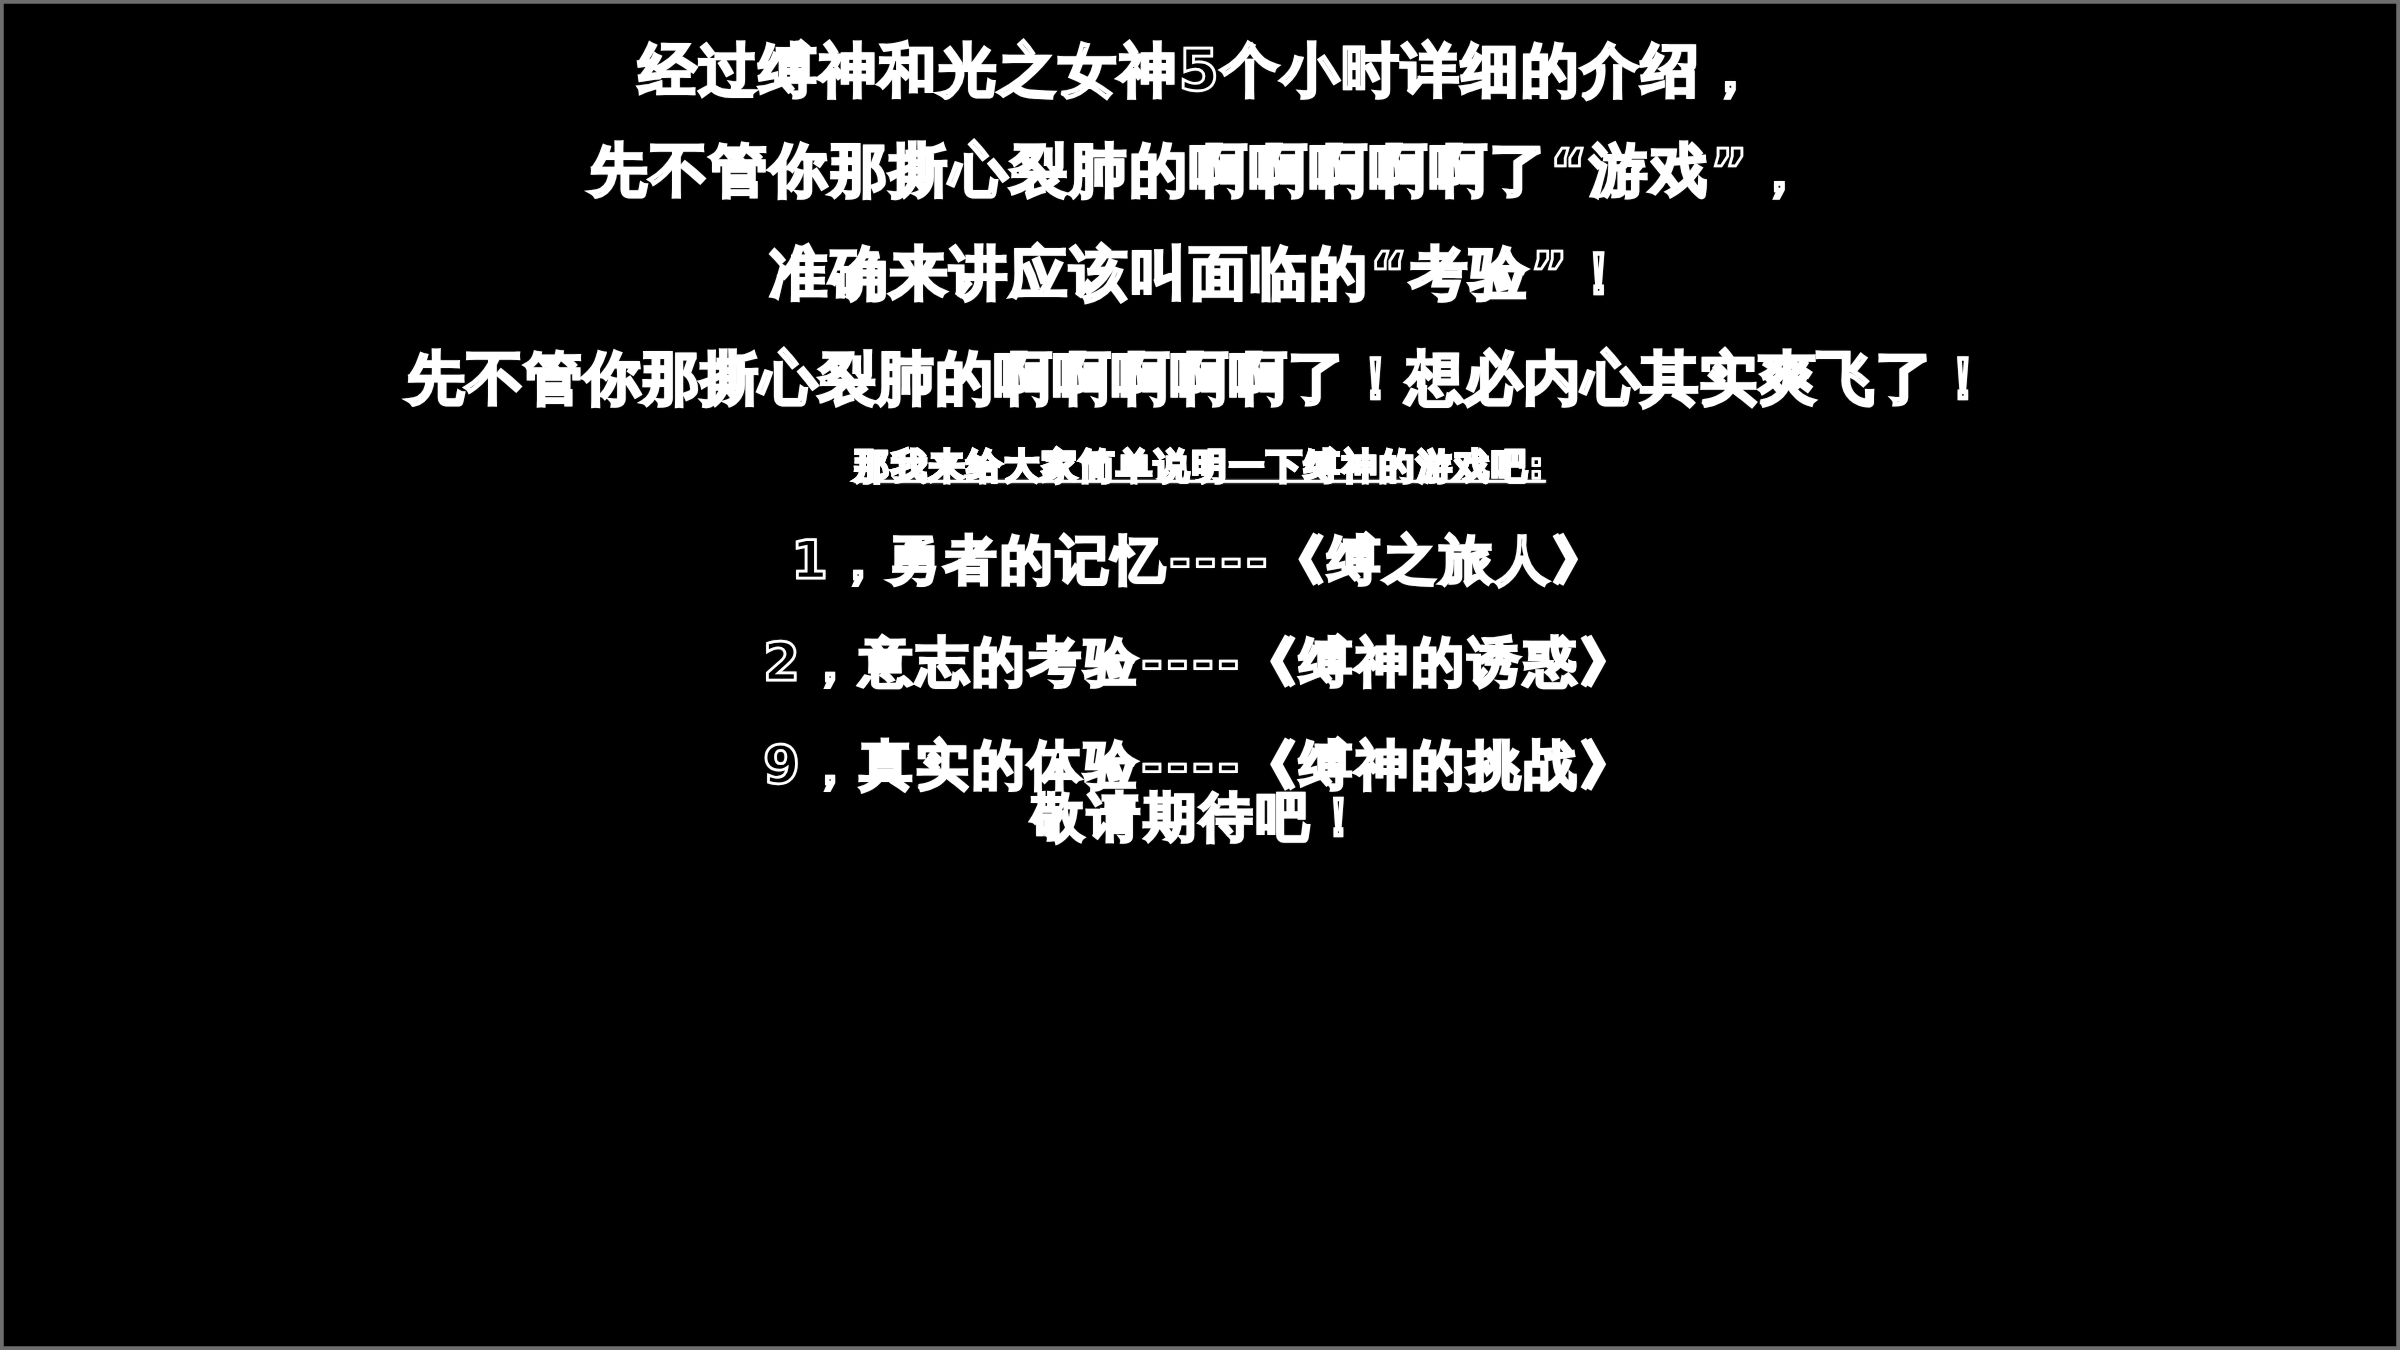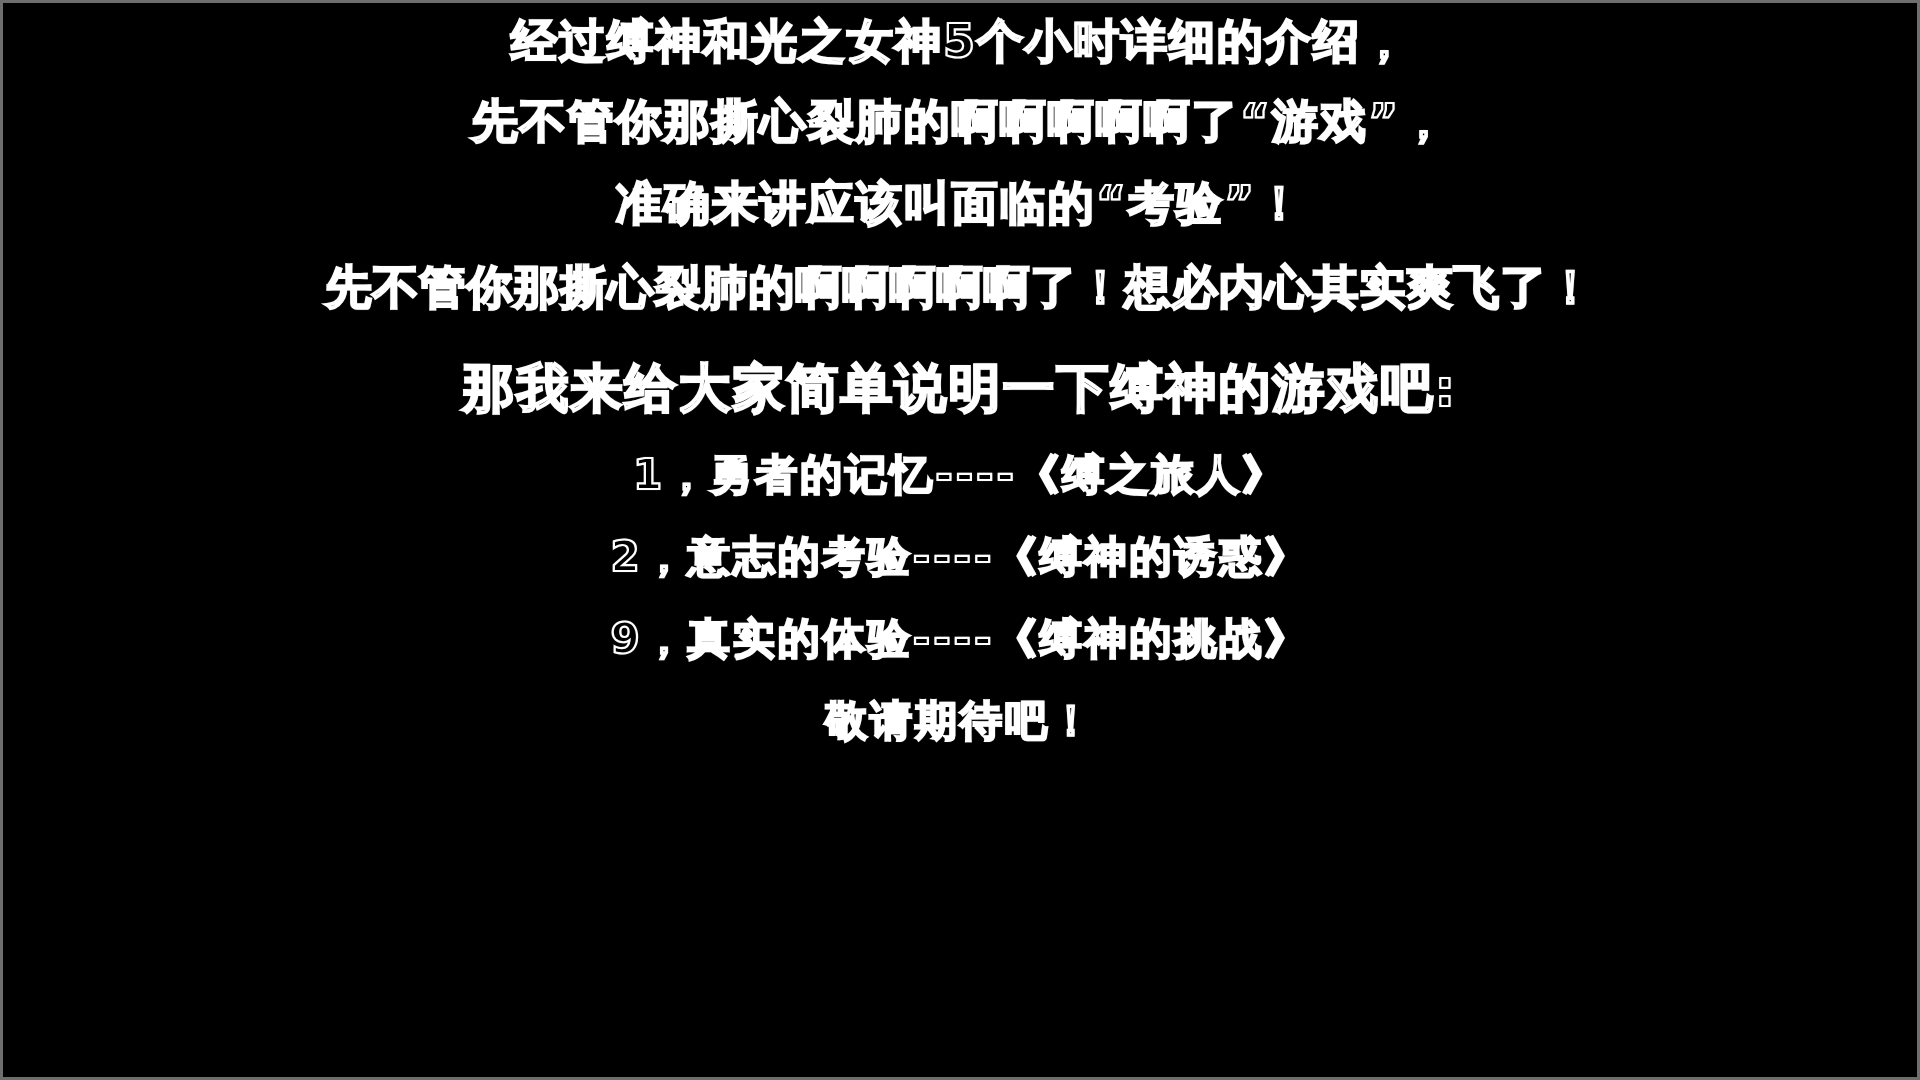--- a/index.html
+++ b/index.html
@@ -43,27 +43,27 @@
     color: #000000;
     text-align: center;
     white-space: nowrap;
     letter-spacing: 2px;
     -webkit-text-stroke: 2.2px #ffffff;
     text-shadow:
       0 0 1px #ffffff,
       0 0 2px #ffffff;
     line-height: 1.0;
   }
-  .line.l1 { font-size: 46px; margin-top: 10px; text-align: right; }
+  .line.l1 { font-size: 46px; margin-top: 25px; text-align: right; }
   .line.l2 { font-size: 46px; margin-top: 34px; }
   .line.l3 { font-size: 46px; margin-top: 36px; }
   .line.l4 { font-size: 46px; margin-top: 38px; letter-spacing: 1px; text-align: center; }
-  .line.l5 { font-size: 52px; margin-top: 52px; }
+  .line.l5 { font-size: 28px; margin-top: 34px; text-decoration: underline; }
   .line.item { font-size: 42px; margin-top: 40px; letter-spacing: 3px; }
-  .line.last { font-size: 42px; margin-top: 40px; letter-spacing: 3px; }
+  .line.last { font-size: 42px; letter-spacing: 3px; }
 </style>
 </head>
 <body>
 
 <div id="screen">
   <div id="frame-border"></div>
 
   <div id="text-block">
     <div class="line l1">经过缚神和光之女神5个小时详细的介绍，</div>
     <div class="line l2">先不管你那撕心裂肺的啊啊啊啊啊了“游戏”，</div>

